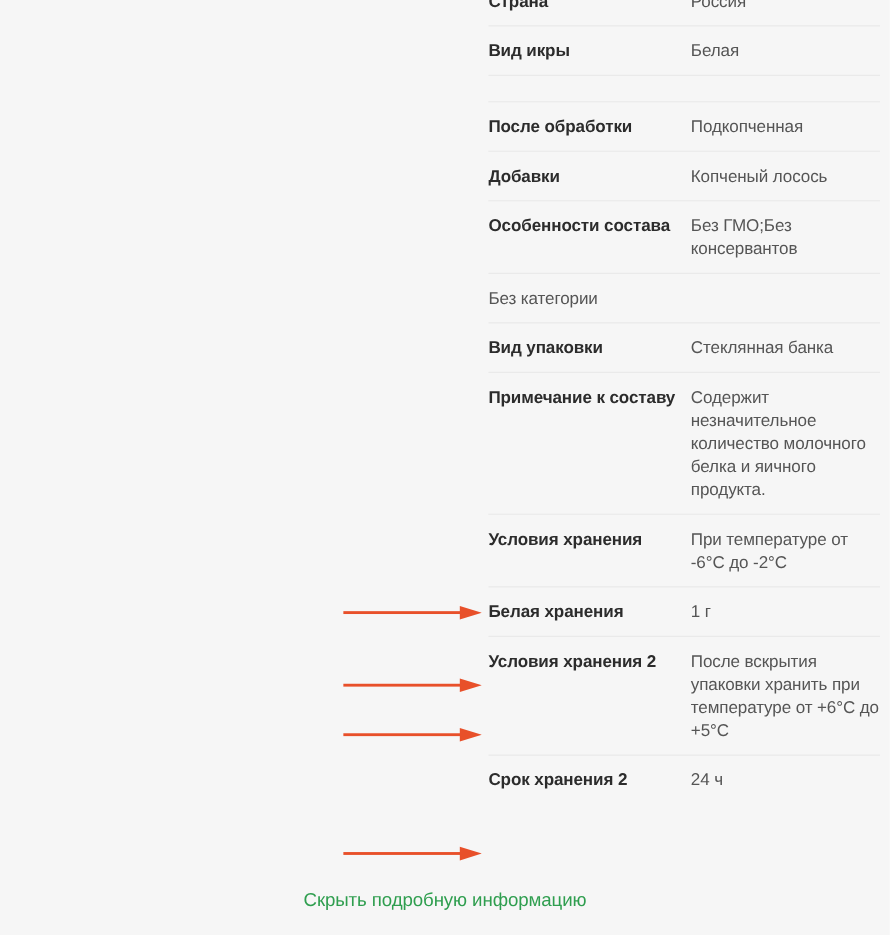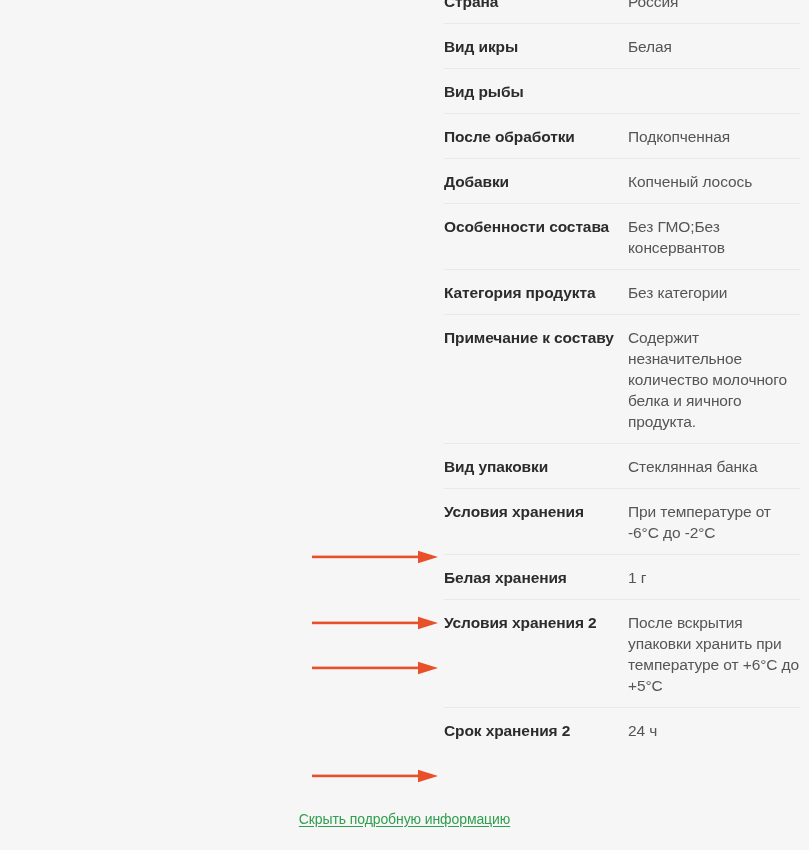--- a/index.html
+++ b/index.html
@@ -86,24 +86,23 @@
   
   .footer-link-wrap {
     position: absolute;
     left: 0;
     top: 808px;
     width: 809px;
     text-align: center;
   }
   .footer-link {
     display: inline-block;
-    font-size: 14px;
+    font-size: 17px;
     line-height: 22px;
     color: #2f9e4f;
-    text-decoration: underline;
     text-underline-offset: 2px;
     letter-spacing: -0.1px;
     cursor: pointer;
   }
 </style>
 </head>
 <body>
 
 <div id="page">
 
@@ -112,45 +111,43 @@
   <div class="spec-table" id="spec-table">
       <div class="spec-row">
         <div class="spec-label">Страна</div>
         <div class="spec-value">Россия</div>
       </div>
       <div class="spec-row">
         <div class="spec-label">Вид икры</div>
         <div class="spec-value">Белая</div>
       </div>
       <div class="spec-row">
-        <div class="spec-label">Вид рыбы</div>
       </div>
       <div class="spec-row">
         <div class="spec-label">После обработки</div>
         <div class="spec-value">Подкопченная</div>
       </div>
       <div class="spec-row">
         <div class="spec-label">Добавки</div>
         <div class="spec-value">Копченый лосось</div>
       </div>
       <div class="spec-row">
         <div class="spec-label">Особенности состава</div>
         <div class="spec-value">Без ГМО;Без консервантов</div>
       </div>
       <div class="spec-row">
-        <div class="spec-label">Категория продукта</div>
         <div class="spec-value">Без категории</div>
+      </div>
+      <div class="spec-row">
+        <div class="spec-label">Вид упаковки</div>
+        <div class="spec-value">Стеклянная банка</div>
       </div>
       <div class="spec-row">
         <div class="spec-label">Примечание к составу</div>
         <div class="spec-value">Содержит незначительное количество молочного белка и яичного продукта.</div>
-      </div>
-      <div class="spec-row">
-        <div class="spec-label">Вид упаковки</div>
-        <div class="spec-value">Стеклянная банка</div>
       </div>
       <div class="spec-row">
         <div class="spec-label">Условия хранения</div>
         <div class="spec-value">При температуре от -6°C до -2°C</div>
       </div>
       <div class="spec-row">
         <div class="spec-label">Белая хранения</div>
         <div class="spec-value">1 г</div>
       </div>
       <div class="spec-row">

